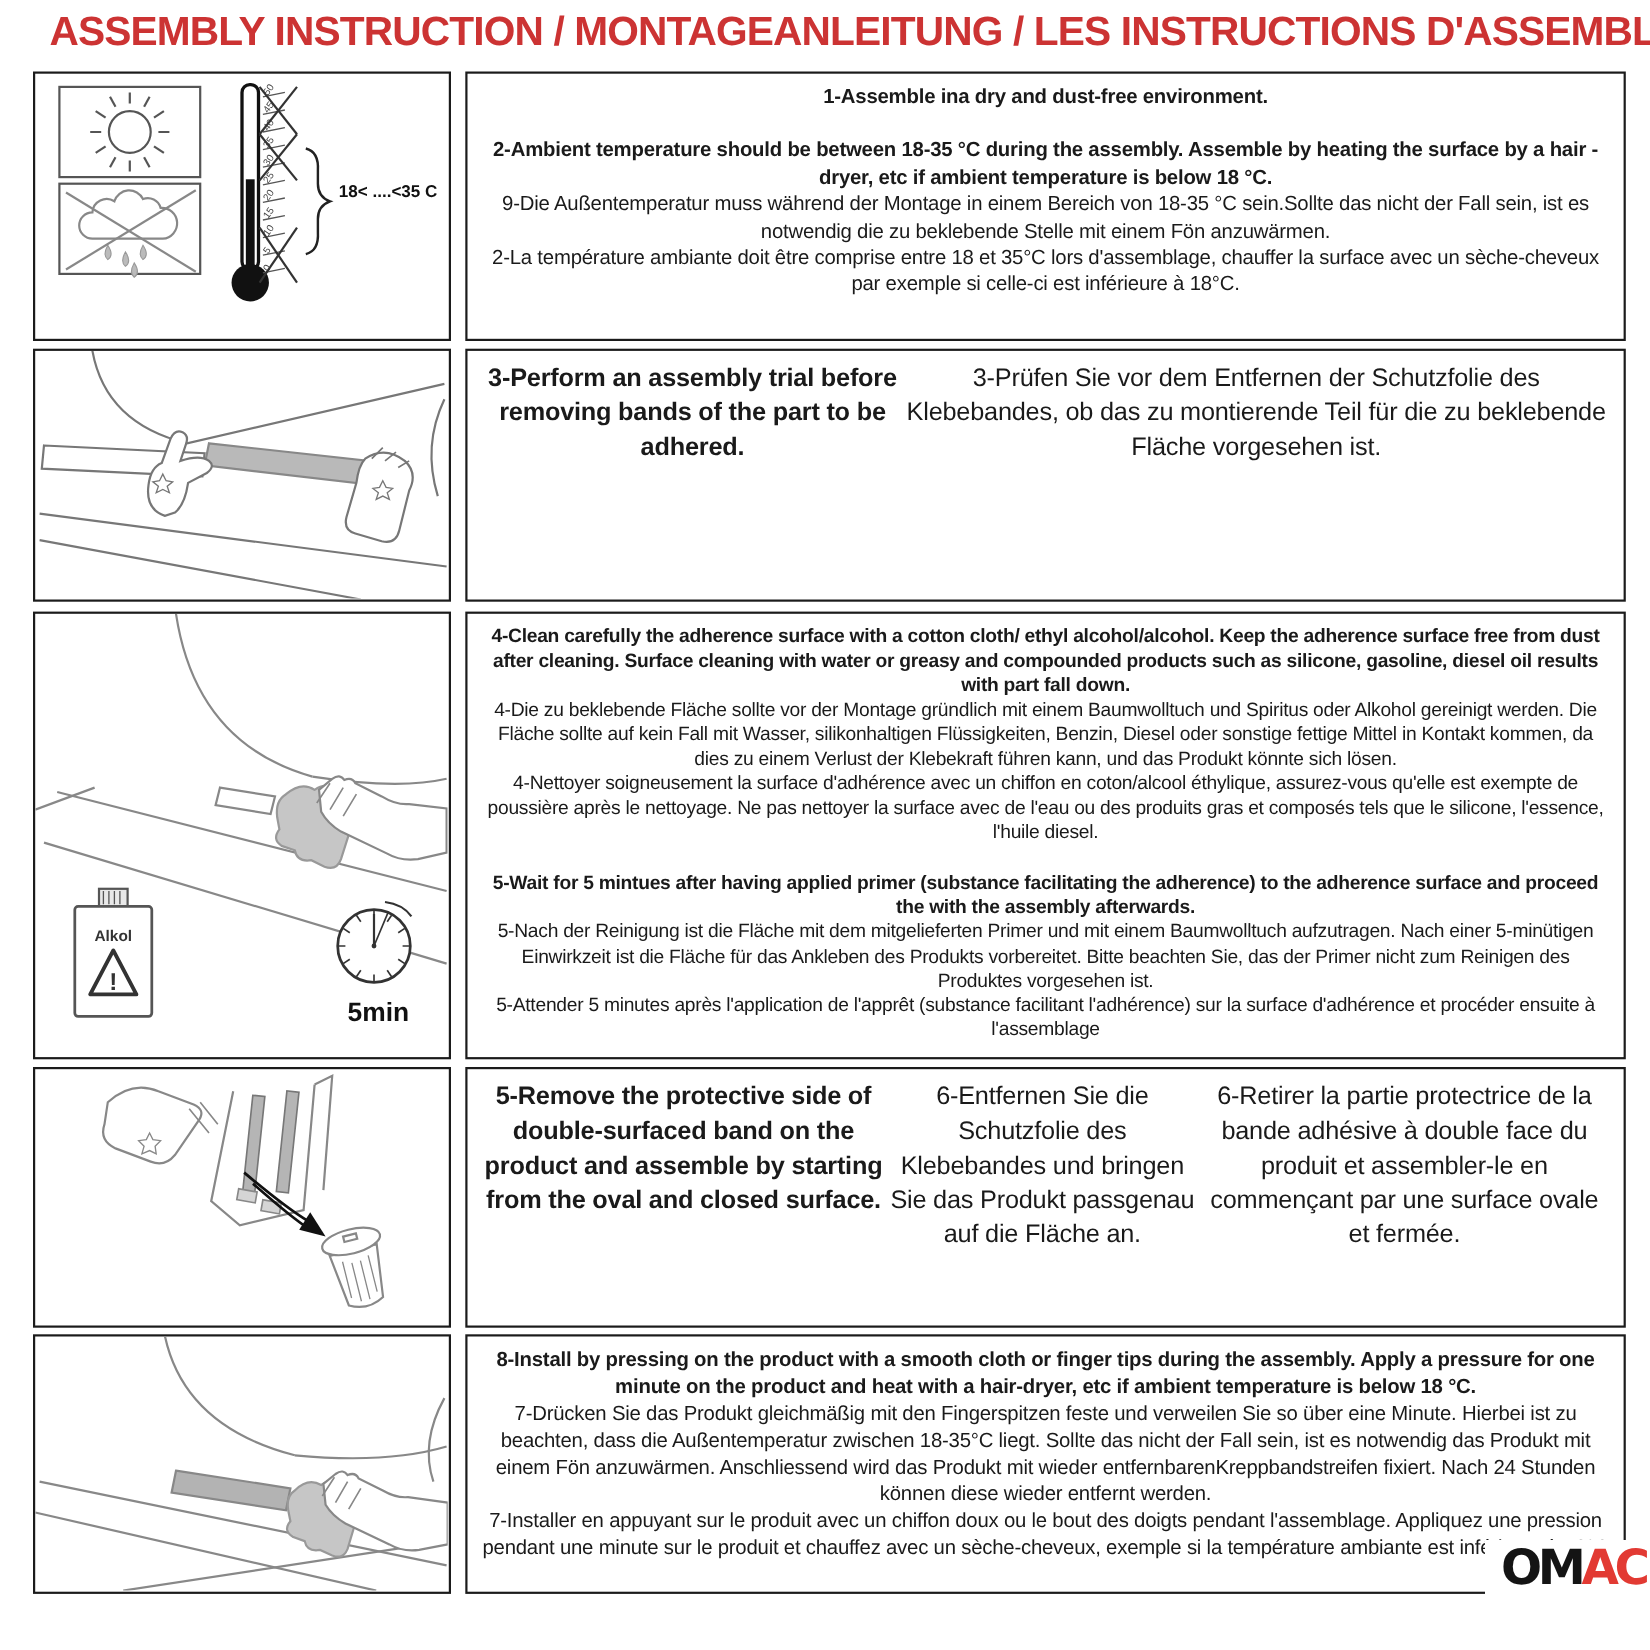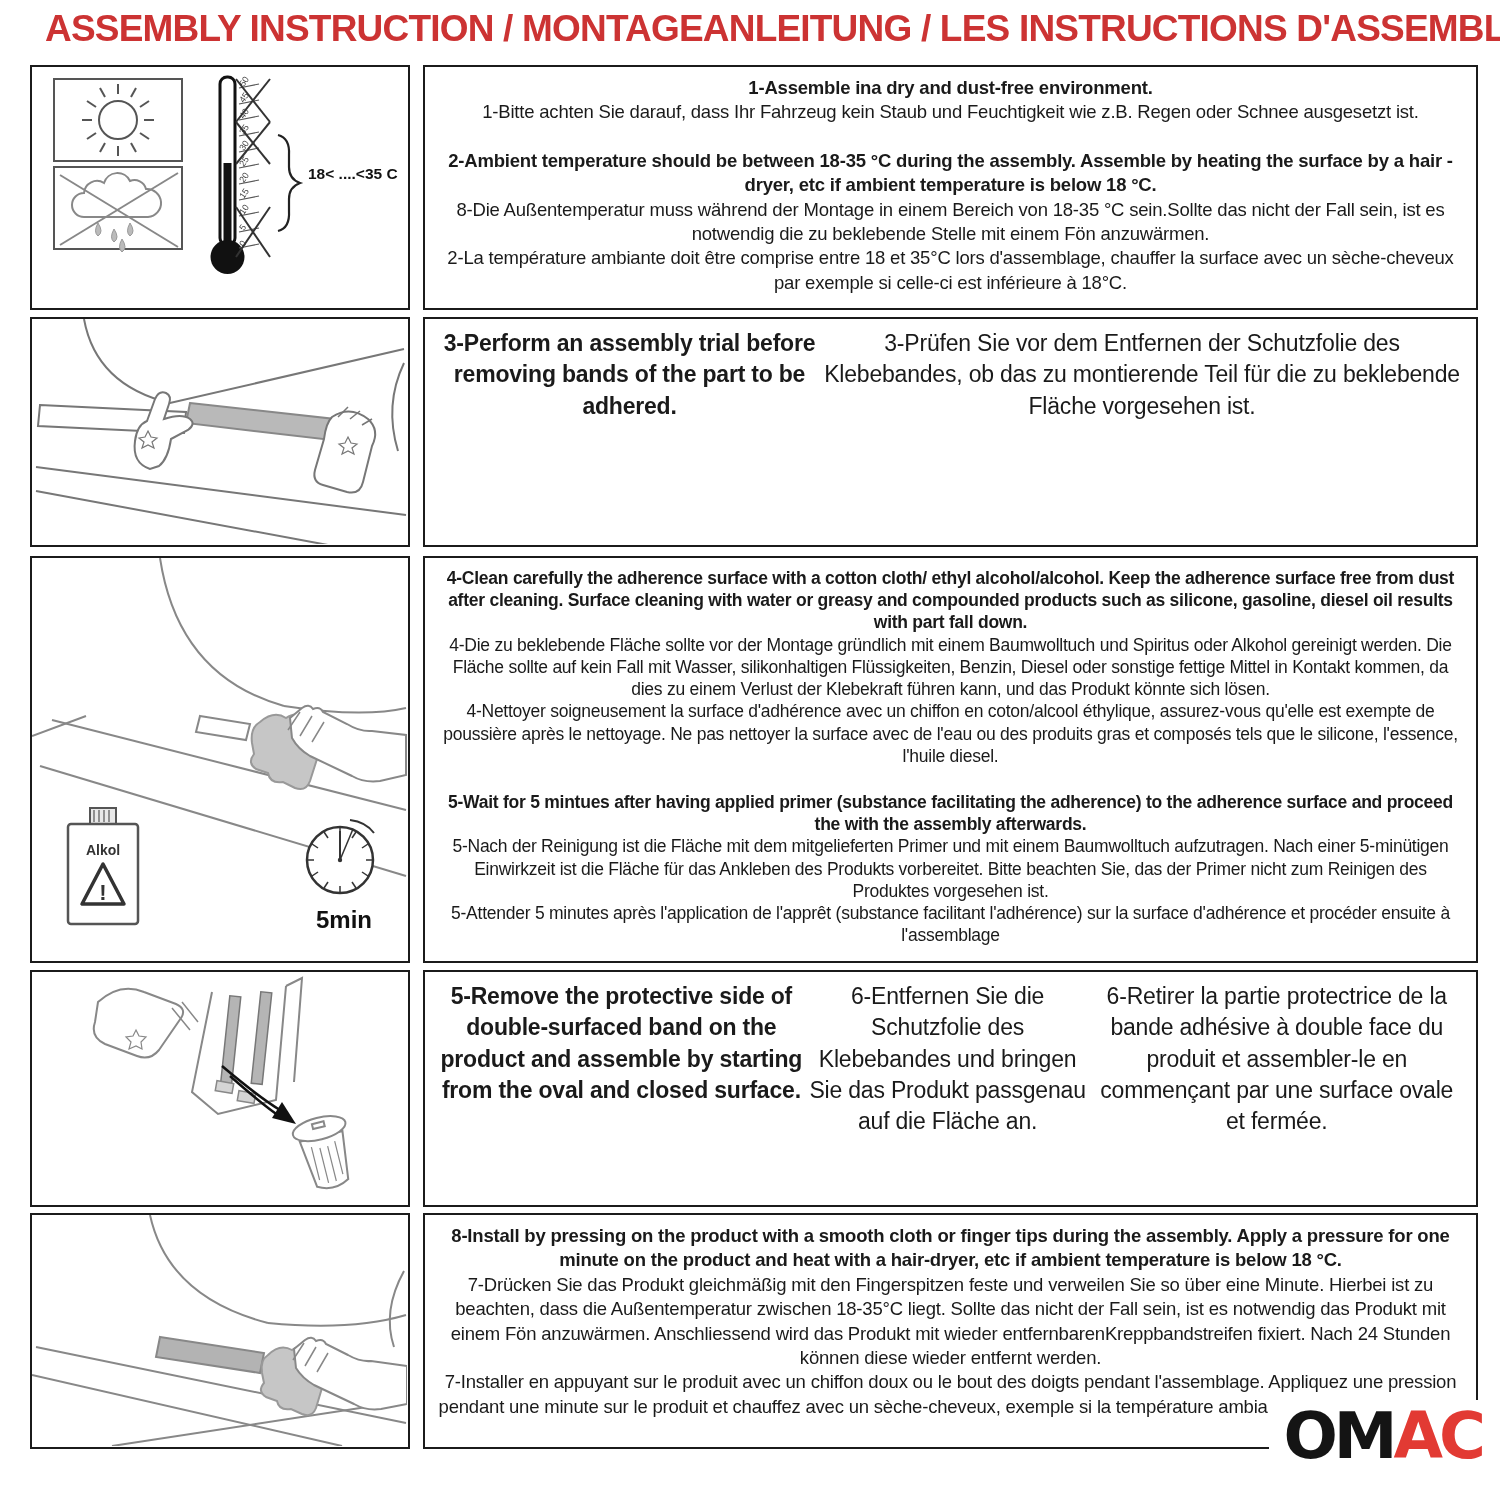--- a/index.html
+++ b/index.html
@@ -9,21 +9,21 @@
   .ibox{position:absolute;left:30px;width:380px;height:100%;border:2.5px solid #1b1b1b;box-sizing:border-box;background:#fff;overflow:hidden;}
   .tbox{position:absolute;left:423px;width:1055px;height:100%;border:2.5px solid #1b1b1b;box-sizing:border-box;background:#fff;padding:9px 13px;overflow:hidden;}
   .tbox.center{display:flex;flex-direction:row;justify-content:center;}
   p{margin:0;text-align:center;}
   .sm{font-size:18.5px;line-height:1.32;letter-spacing:-0.2px;}
   .sm3{font-size:17.5px;line-height:1.27;letter-spacing:-0.25px;}
   .lg{font-size:23px;line-height:1.36;letter-spacing:-0.2px;}
   .b{font-weight:bold;}
   .mt{margin-top:24px;}
   svg{display:block;}
-  .logo{position:absolute;top:1400px;right:0px;background:#fff;padding:4px 18px 6px 14px;font-family:"DejaVu Sans",sans-serif;font-weight:900;font-size:64px;letter-spacing:-4px;line-height:1;}
+  .logo{position:absolute;top:1400px;right:0px;background:#fff;padding:4px 4px 6px 14px;font-family:"DejaVu Sans",sans-serif;font-weight:900;font-size:44px;letter-spacing:-4px;line-height:1;}
   .logo .lb{color:#141414;}
   .logo .lr{color:#e23a33;}
 </style>
 </head>
 <body>
 
 <div class="title">ASSEMBLY INSTRUCTION / MONTAGEANLEITUNG / LES INSTRUCTIONS D'ASSEMBLAGE</div>
 
 <div class="row" style="top:65px;height:245px;">
   <div class="ibox">
@@ -92,23 +92,22 @@
           <line x1="204" y1="140" x2="238" y2="190"></line>
             <line x1="238" y1="140" x2="204" y2="190"></line>
         </g>
         <path d="M246,68 q12,3 11,20 l0,12 q0,12 11,16 q-11,4 -11,16 l0,12 q1,17 -11,20" fill="none" stroke="#222" stroke-width="2.2"></path>
         <text x="276" y="112" font-size="15.5" font-weight="bold" fill="#111">18&lt; ....&lt;35 C</text>
       </g>
     </svg>
   </div>
   <div class="tbox">
     <p class="sm b">1-Assemble ina dry and dust-free environment.</p>
-    <p class="sm">1-Bitte achten Sie darauf, dass Ihr Fahrzeug kein Staub und Feuchtigkeit wie z.B. Regen oder Schnee ausgesetzt ist.</p>
     <p class="sm b mt">2-Ambient temperature should be between 18-35 °C  during the assembly. Assemble by heating the surface by a hair -dryer, etc if ambient temperature is below 18 °C.</p>
-    <p class="sm">8-Die Außentemperatur muss während der Montage in einem Bereich von 18-35 °C  sein.Sollte das nicht der Fall sein, ist es notwendig die zu beklebende Stelle mit einem Fön anzuwärmen.</p>
+    <p class="sm">9-Die Außentemperatur muss während der Montage in einem Bereich von 18-35 °C  sein.Sollte das nicht der Fall sein, ist es notwendig die zu beklebende Stelle mit einem Fön anzuwärmen.</p>
     <p class="sm">2-La température ambiante doit être comprise entre 18 et 35°C lors d'assemblage, chauffer la surface avec un sèche-cheveux par exemple si celle-ci est inférieure à 18°C.</p>
   </div>
 </div>
 
 <div class="row" style="top:317px;height:230px;">
   <div class="ibox">
     <svg viewBox="0 0 375 225" width="375" height="225">
       <g fill="none" stroke="#777" stroke-width="2">
         <path d="M52,0 Q64,66 138,84 L372,30"></path>
         <path d="M372,44 Q352,86 366,132"></path>

